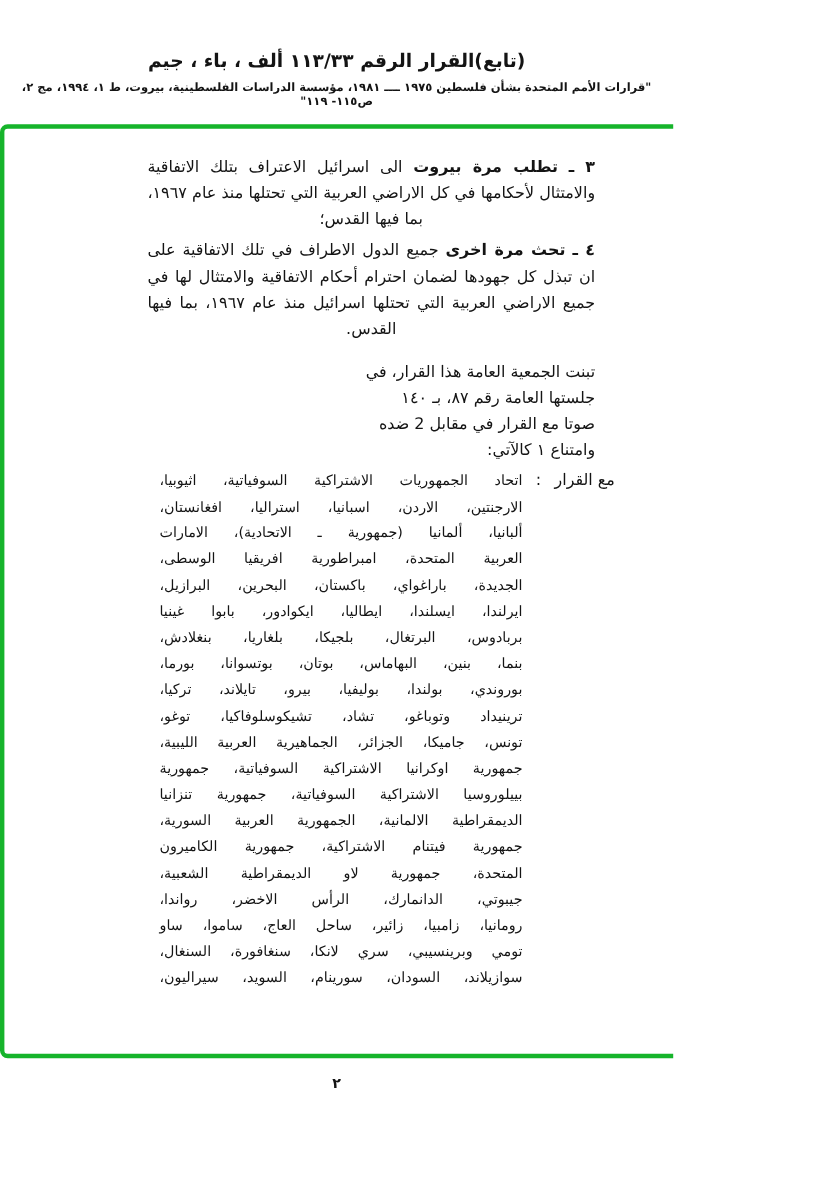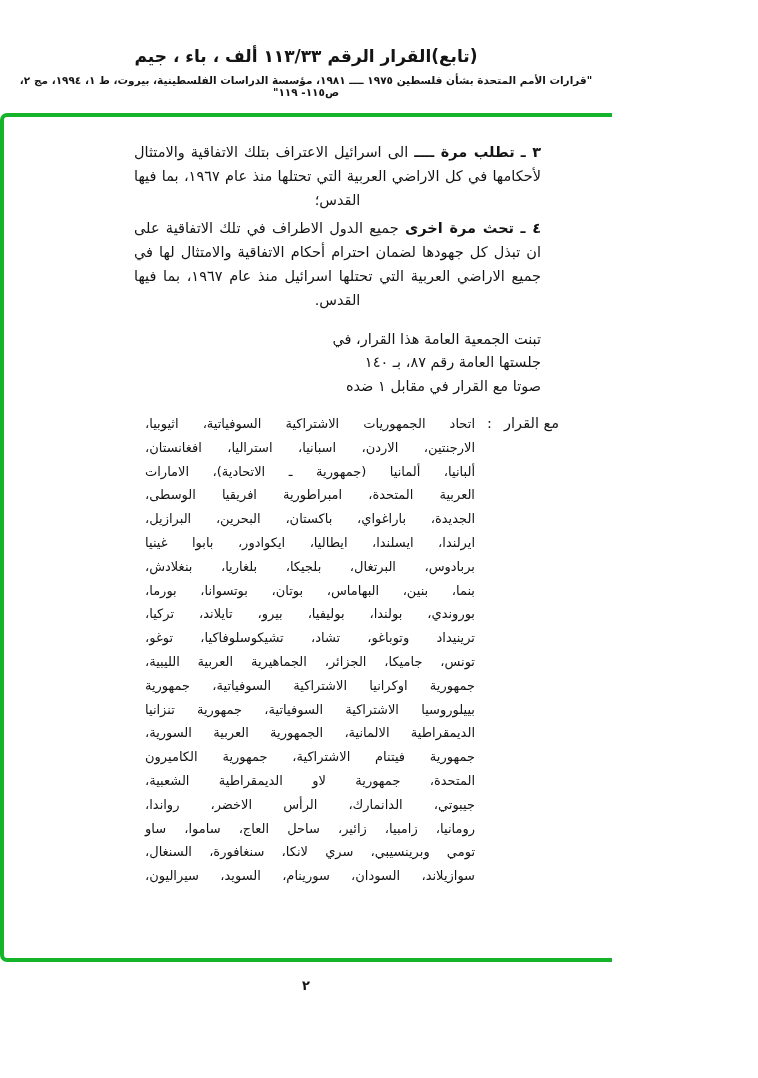--- a/index.html
+++ b/index.html
@@ -25,21 +25,21 @@
   }
 
   .para{
     width:407px;margin:0 0 5px 0;
     font-size:14.5px;line-height:23.8px;
     text-align:justify;text-align-last:center;
   }
   .pnum,.plead{font-weight:bold;}
 
   .adoption{
-    width:407px;margin:15px 0 13px 0;
+    width:407px;margin:15px 0 3px 0;
     font-size:14.5px;line-height:23.8px;text-align:right;
   }
 
   .vote{
     display:grid;grid-template-columns:84px 330px;
     margin:2px -18px 0 0;
   }
   .vote-label{
     display:flex;justify-content:space-between;align-items:flex-start;
     font-size:14.5px;line-height:23.8px;padding-left:12px;height:23.8px;
@@ -57,34 +57,35 @@
 <div class="page">
 
   <div class="title" dir="rtl">(تابع)القرار الرقم ١١٣/٣٣ ألف ، باء ، جيم</div>
 
   <div class="subtitle" dir="rtl">"قرارات الأمم المتحدة بشأن فلسطين ١٩٧٥ ــــ ١٩٨١، مؤسسة الدراسات الفلسطينية، بيروت، ط ١، ١٩٩٤، مج ٢، ص١١٥- ١١٩"</div>
 
   <div class="frame" dir="rtl">
 
     <p class="para">
       <span class="pnum">٣ ـ</span>
-      <span class="plead">تطلب مرة ــــ</span>
+      <span class="plead">تطلب مرة بيروت</span>
       <span class="pbody">الى اسرائيل الاعتراف بتلك الاتفاقية والامتثال لأحكامها في كل الاراضي العربية التي تحتلها منذ عام ١٩٦٧، بما فيها القدس؛</span>
     </p>
 
     <p class="para">
       <span class="pnum">٤ ـ</span>
       <span class="plead">تحث مرة اخرى</span>
       <span class="pbody">جميع الدول الاطراف في تلك الاتفاقية على ان تبذل كل جهودها لضمان احترام أحكام الاتفاقية والامتثال لها في جميع الاراضي العربية التي تحتلها اسرائيل منذ عام ١٩٦٧، بما فيها القدس.</span>
     </p>
 
     <div class="adoption">
         <div class="adoption-line">تبنت الجمعية العامة هذا القرار، في</div>
         <div class="adoption-line">جلستها العامة رقم ٨٧، بـ ١٤٠</div>
-        <div class="adoption-line">صوتا مع القرار في مقابل ١ ضده</div>
+        <div class="adoption-line">صوتا مع القرار في مقابل 2 ضده</div>
+        <div class="adoption-line">وامتناع ١ كالآتي:</div>
       </div>
 
     <div class="vote">
       <div class="vote-label">
         <span>مع القرار</span>
         <span class="vote-colon">:</span>
       </div>
       <div class="vote-lines">
           <div class="country-line">اتحاد الجمهوريات الاشتراكية السوفياتية، اثيوبيا،</div>
           <div class="country-line">الارجنتين، الاردن، اسبانيا، استراليا، افغانستان،</div>

